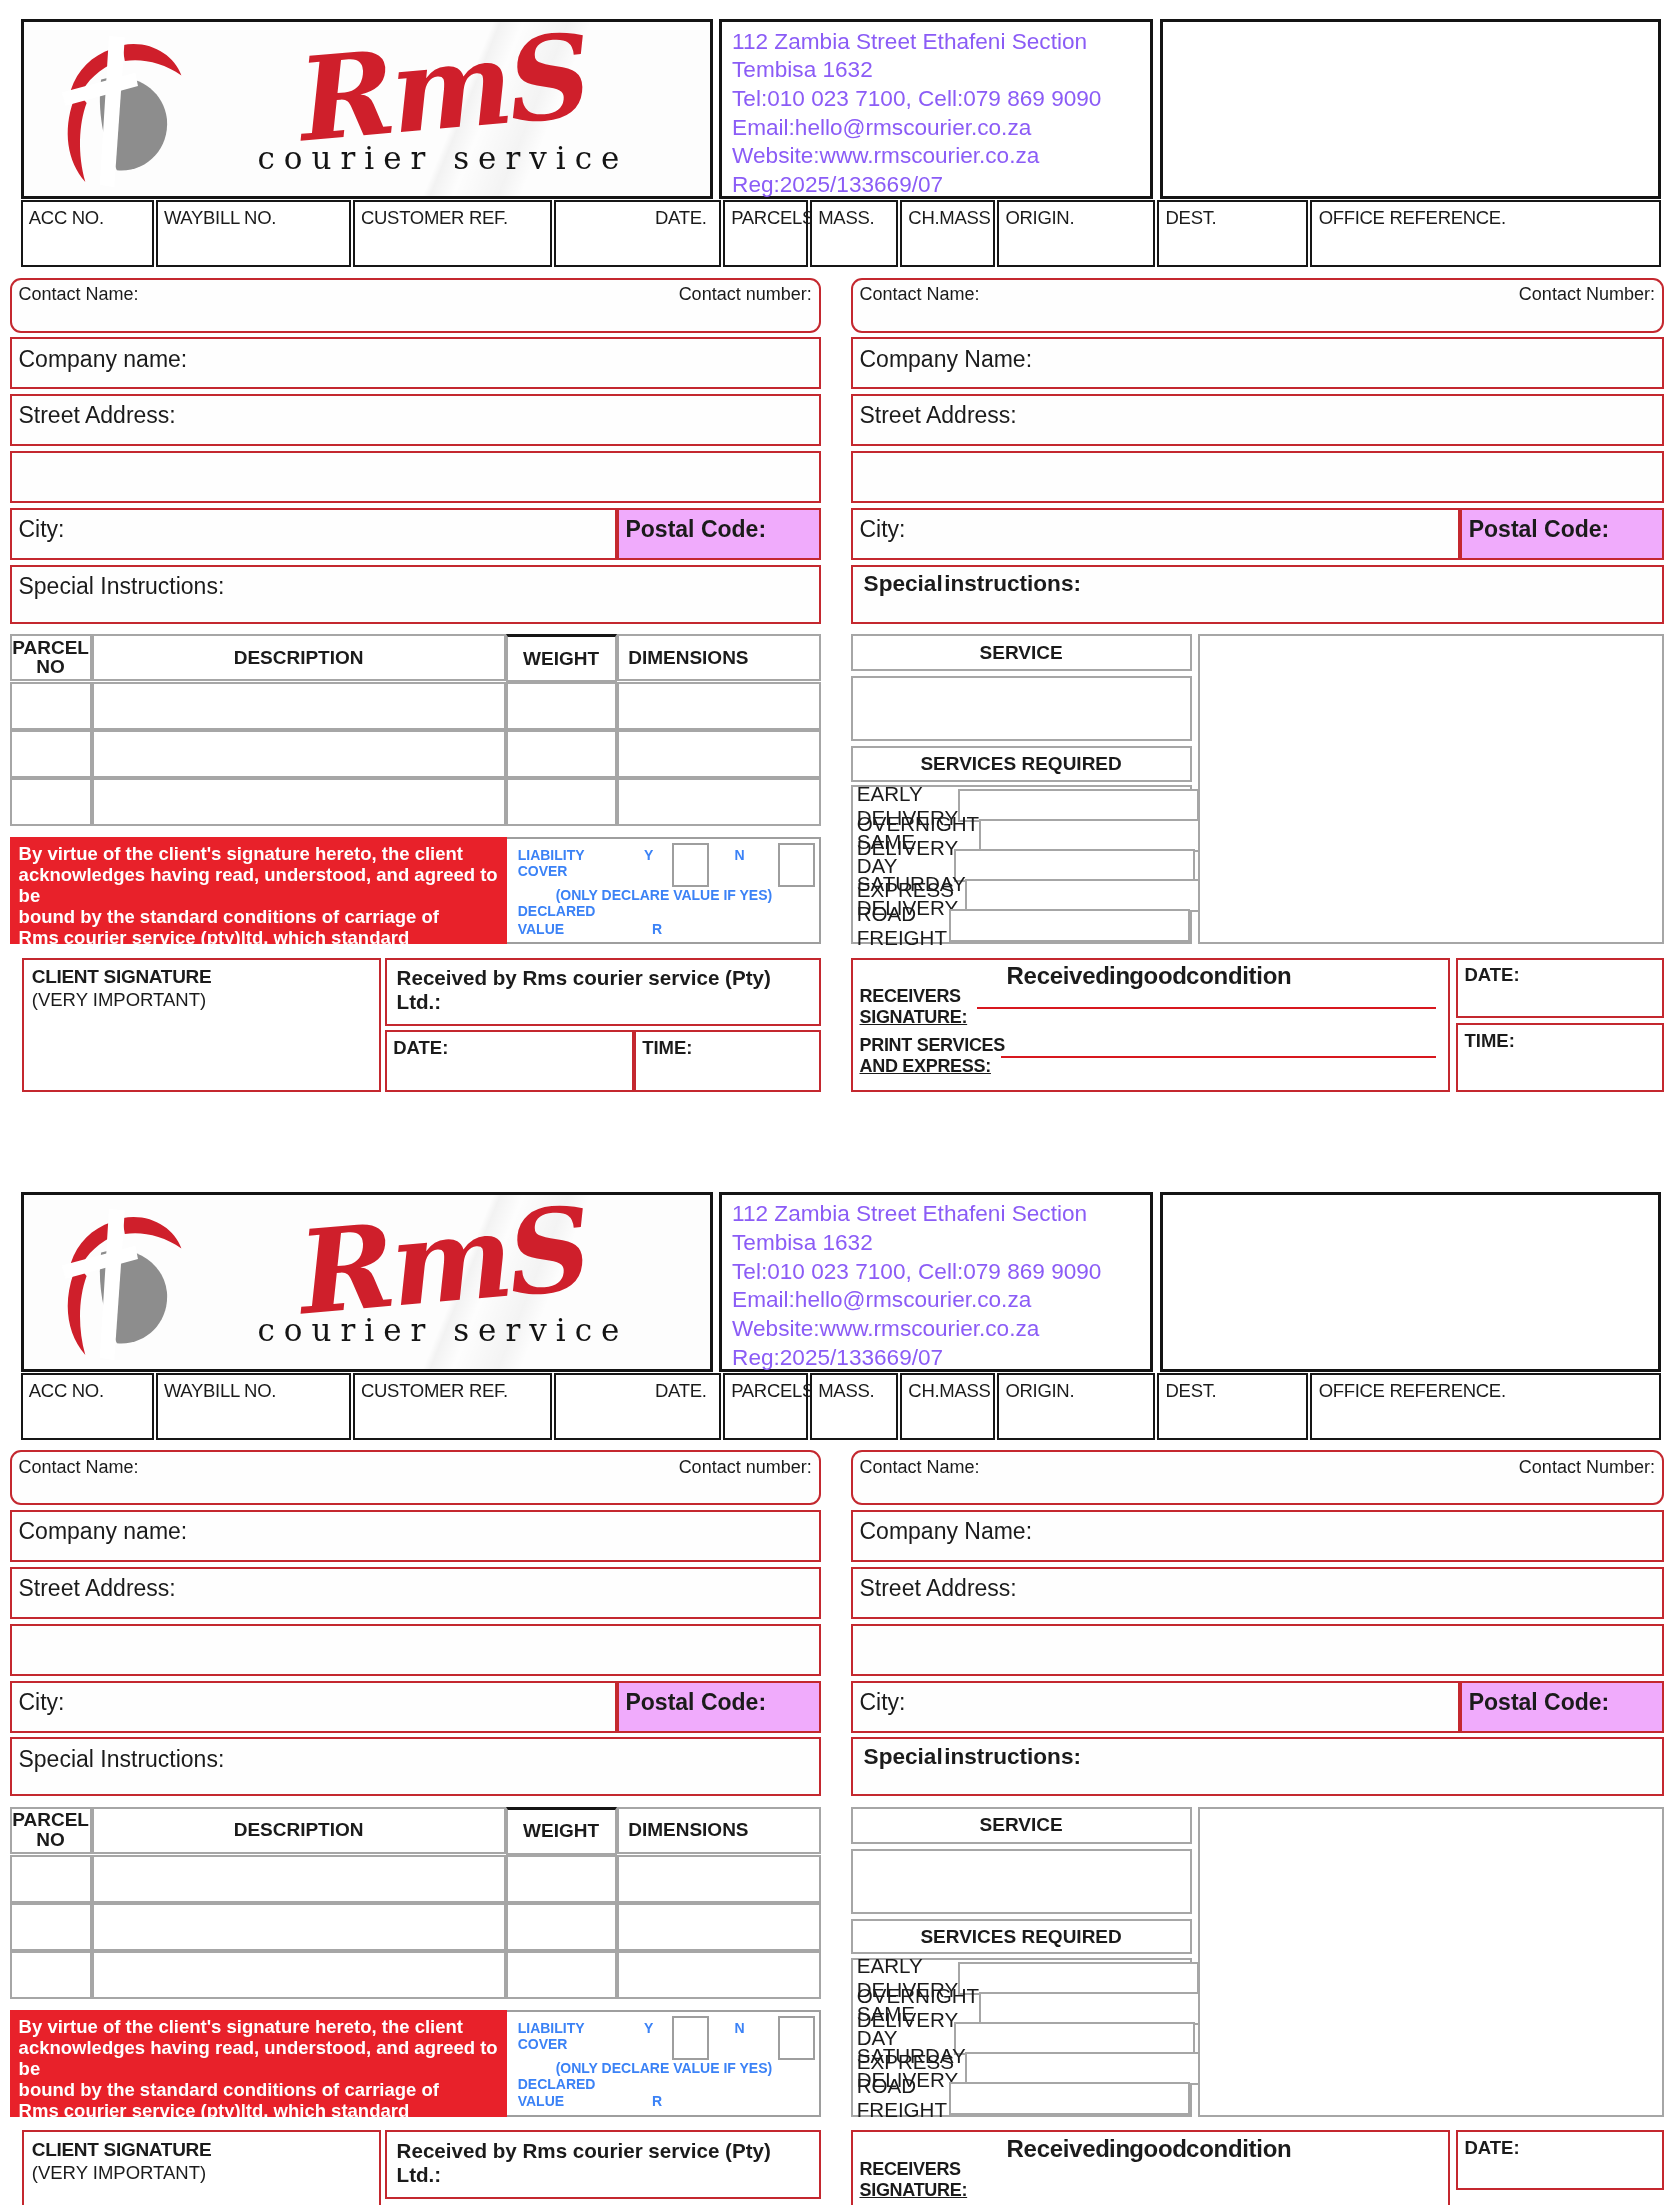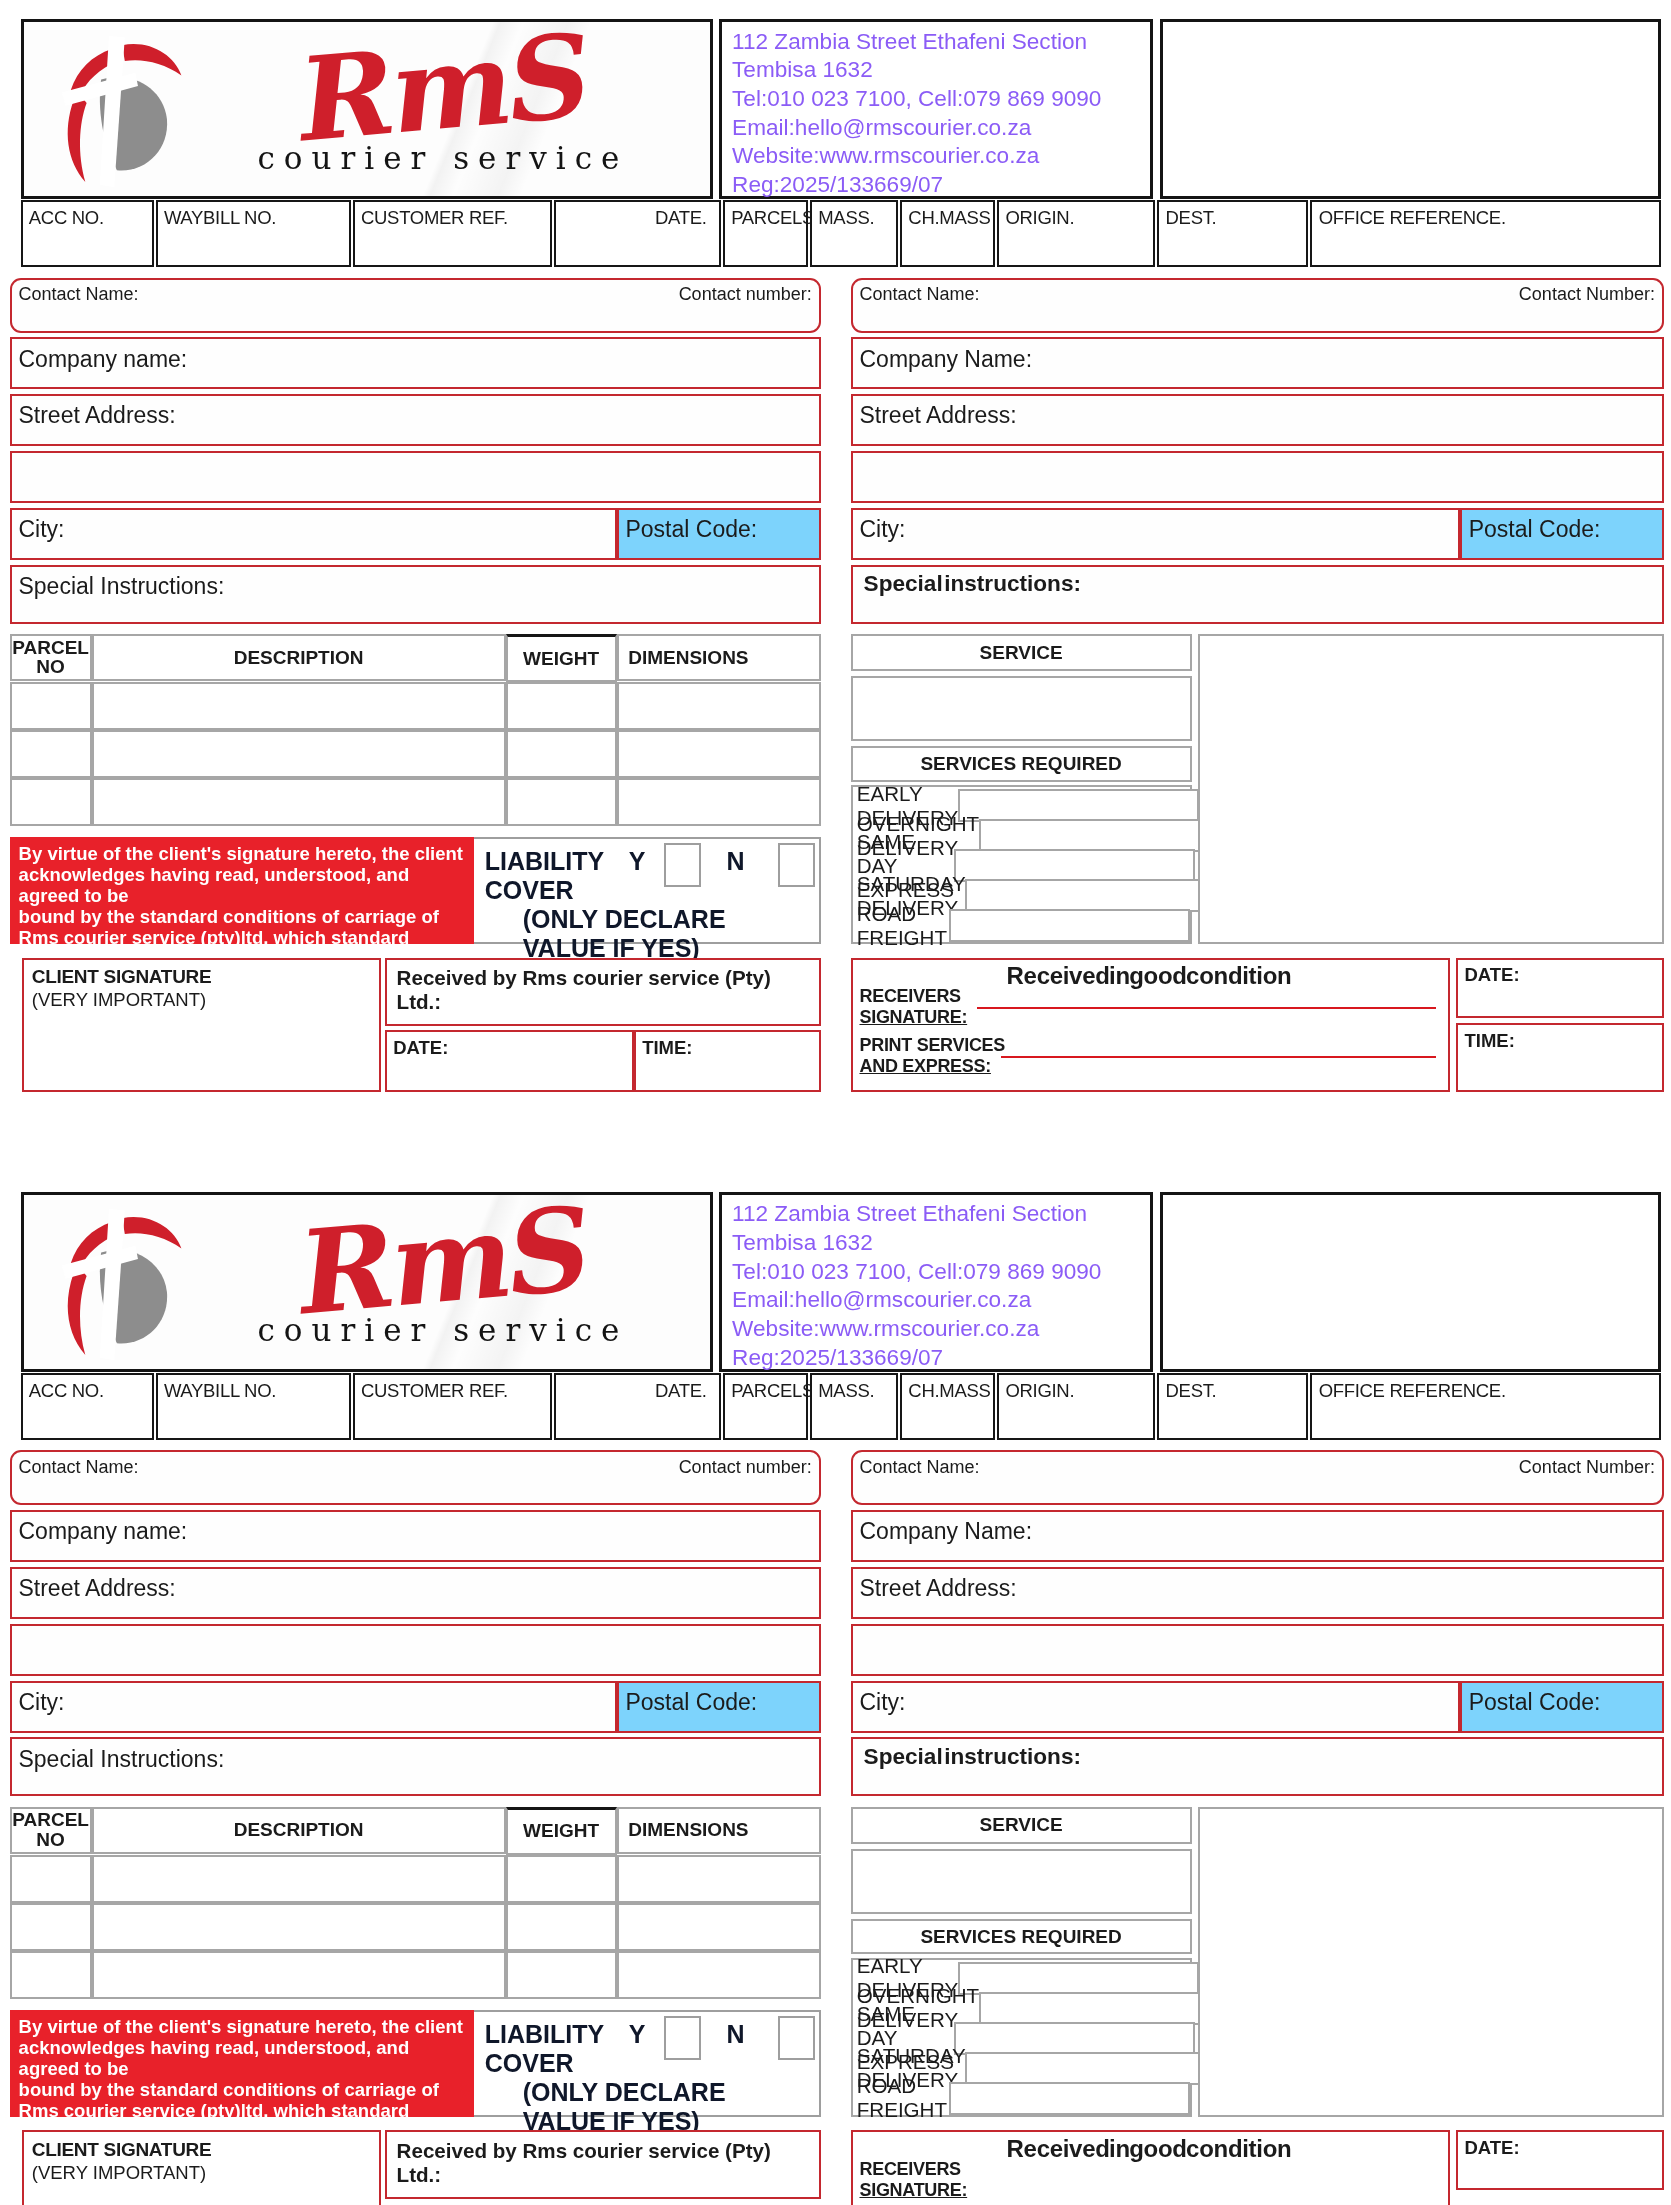--- a/index.html
+++ b/index.html
@@ -30,38 +30,38 @@
 
   
   .main-grid{margin:10.3px 8.2px 0 9.6px;display:grid;grid-template-columns:811px 1fr;column-gap:30px;}
 
   
   .crow{border:2.7px solid #c4282f;background:#fefefe;margin-bottom:4.8px;position:relative;}
   .crow-contact{height:51px;display:flex;justify-content:space-between;border-radius:11px;}
   .r-company{height:48px}.r-street{height:48px}.r-empty{height:48px}.r-special{height:55px}
   .crow-split{display:flex;margin-bottom:4.8px;height:52px;}
   .crow-split .city{flex:1;border:2.7px solid #c4282f;background:#fefefe;}
-  .crow-split .postal{width:200px;border:2.7px solid #c4282f;background:#7dd3fc;}
+  .crow-split .postal{width:200px;border:2.7px solid #c4282f;background:#f0abfc;font-weight:bold;}
   .lab{display:inline-block;padding:4.8px 6.9px;}
   .lab.sm{font-size:18px;}
   .lab.lg{font-size:23px;padding:6.2px 6.9px;}
   .lab.tight{font-weight:bold;font-size:22.6px;word-spacing:-4.8px;padding-left:11px;}
 
   
   .pt{margin-top:10.3px;display:grid;grid-template-columns:82px 414px 111px 1fr;}
   .pt-cell{border:2.1px solid #a6a6a6;background:#fff;}
   .pt-head{height:43px;font-weight:bold;font-size:19px;display:flex;align-items:center;justify-content:center;text-align:center;line-height:1.05;}
   .pt-head.weight{border-top:3.4px solid #161616;}
   .pt-head.dims{justify-content:flex-start;padding-left:9.6px;}
   .pt-body{height:44px;}
 
   
   .terms-row{margin-top:11px;display:flex;height:107px;}
   .terms-box{width:484px;background:#e8212a;color:#fff;font-weight:bold;font-size:18.5px;line-height:1.13;padding:7.5px 4.1px 5.5px 9px;}
-  .liability-box{flex:1;border:2.1px solid #9e9e9e;border-left:none;padding:4.1px 4.1px 5.5px 11px;display:flex;flex-direction:column;justify-content:space-between;font-weight:bold;font-size:25px;color:#0f172a;}
+  .liability-box{flex:1;border:2.1px solid #9e9e9e;border-left:none;padding:4.1px 4.1px 5.5px 11px;display:flex;flex-direction:column;justify-content:space-between;font-weight:bold;font-size:14px;color:#3b82f6;}
   .liab-top{display:flex;align-items:flex-start;}
   .liab-top .lc{margin-top:4.1px;}
   .liab-top .yn{margin:4.1px 0 0 25px;}
   .chk{width:33px;height:40px;border:2.7px solid #9e9e9e;background:#fff;margin-left:19px;flex:none;}
   .chk.n2{margin-left:33px;}
   .liab-mid{padding-left:38px;}
   .liab-bottom{line-height:1.25;}
   .val-line{display:flex;}
   .val-line .cur{margin-left:88px;}
 

